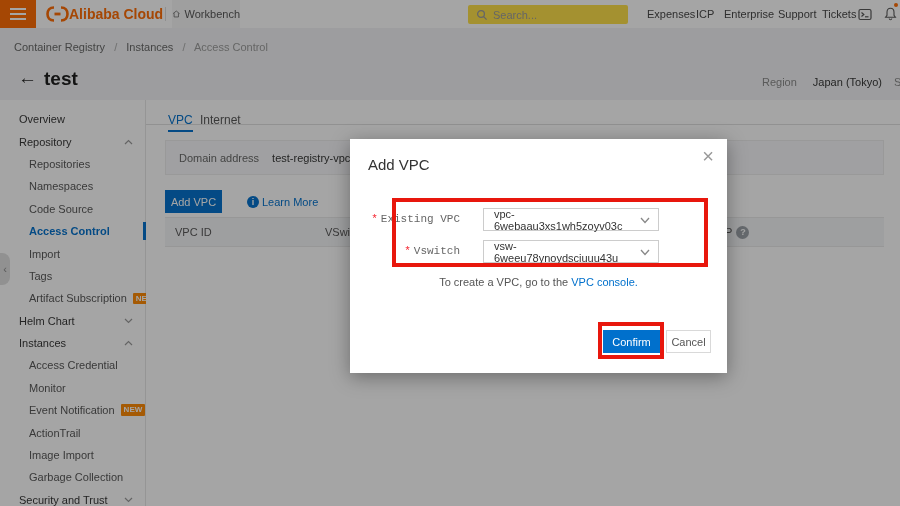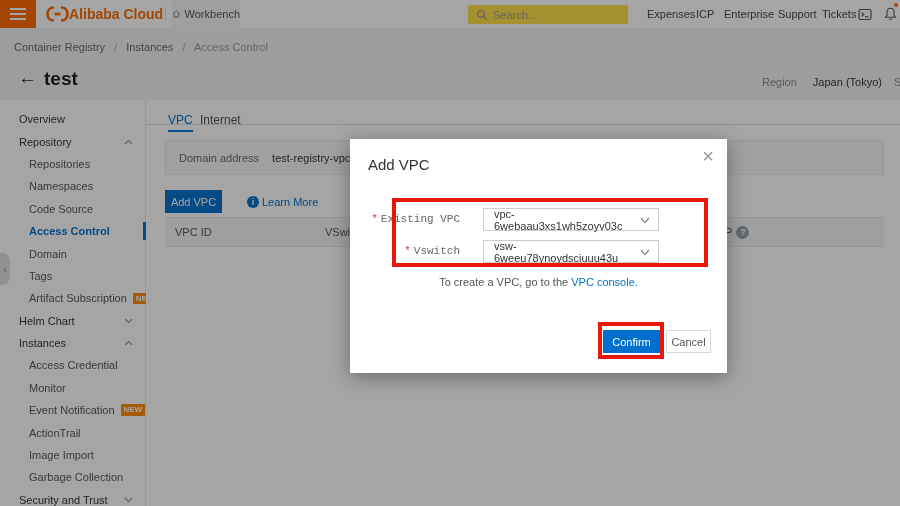--- a/index.html
+++ b/index.html
@@ -171,21 +171,21 @@
       <li class="si lvl1">
           <span>Namespaces</span>
         </li>
       <li class="si lvl1">
           <span>Code Source</span>
         </li>
       <li class="si lvl1 active">
           <span>Access Control</span>
         </li>
       <li class="si lvl1">
-          <span>Domain</span>
+          <span>Import</span>
         </li>
       <li class="si lvl1">
           <span>Tags</span>
         </li>
       <li class="si lvl1">
           <span>Artifact Subscription</span>
         <span class="badge">NEW</span>
         </li>
       <li class="si lvl0">
           <span>Helm Chart</span>

